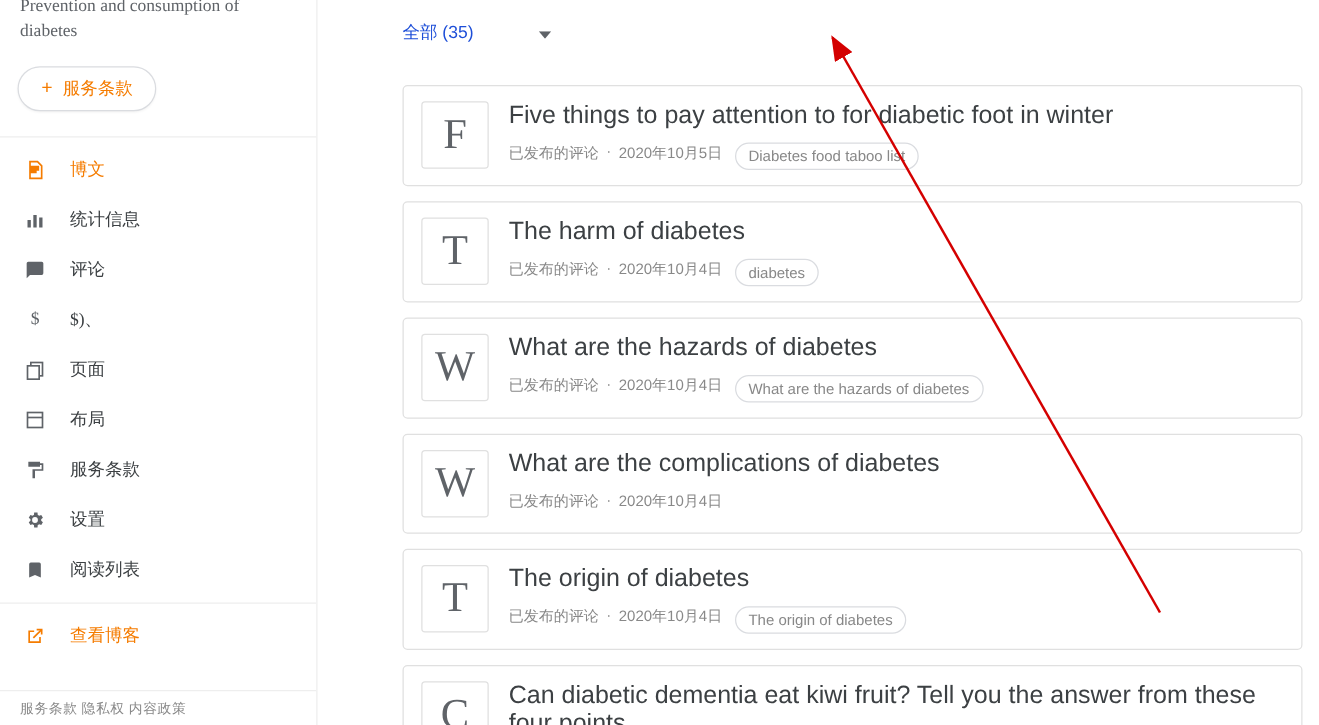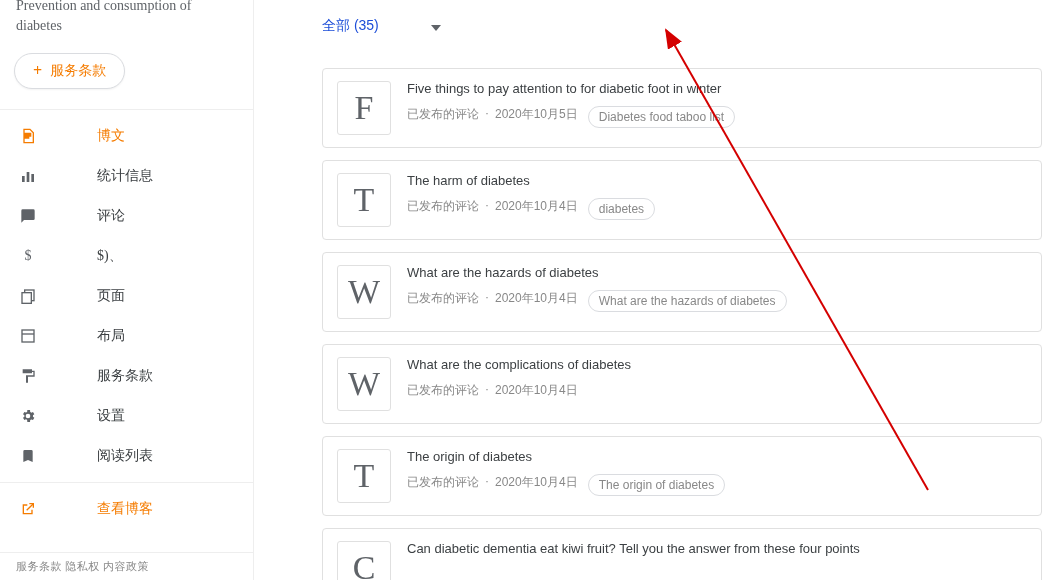--- a/index.html
+++ b/index.html
@@ -43,21 +43,20 @@
   .new-post-btn .plus { font-size: 16px; margin-right: 8px; font-weight: bold; }
   .divider { height: 1px; background: #eee; margin: 6px 0; }
   .nav { flex: 1; overflow: hidden; }
   .nav-item {
     display: flex; align-items: center;
     height: 40px;
     padding: 0 16px;
     font-size: 14px;
     color: #3c4043;
     cursor: pointer;
-    gap: 41px;
   }
   .nav-item .icon {
     width: 24px;
     display: inline-flex;
     justify-content: center;
     margin-right: 16px;
     color: #5f6368;
   }
   .nav-item.active { color: #f57c00; }
   .nav-item.active .icon { color: #f57c00; }
@@ -111,21 +110,21 @@
     border-radius: 3px;
     display: flex; align-items: center; justify-content: center;
     font-family: Georgia, "Times New Roman", serif;
     font-size: 34px;
     color: #5f6368;
     flex: 0 0 auto;
     margin-right: 16px;
   }
   .post-body { flex: 1; }
   .post-title {
-    font-size: 13px;
+    font-size: 20px;
     font-weight: 500;
     color: #3c4043;
     margin-bottom: 10px;
   }
   .post-meta {
     display: flex; align-items: flex-start;
     font-size: 12px;
     color: #888;
     flex-wrap: wrap;
   }

